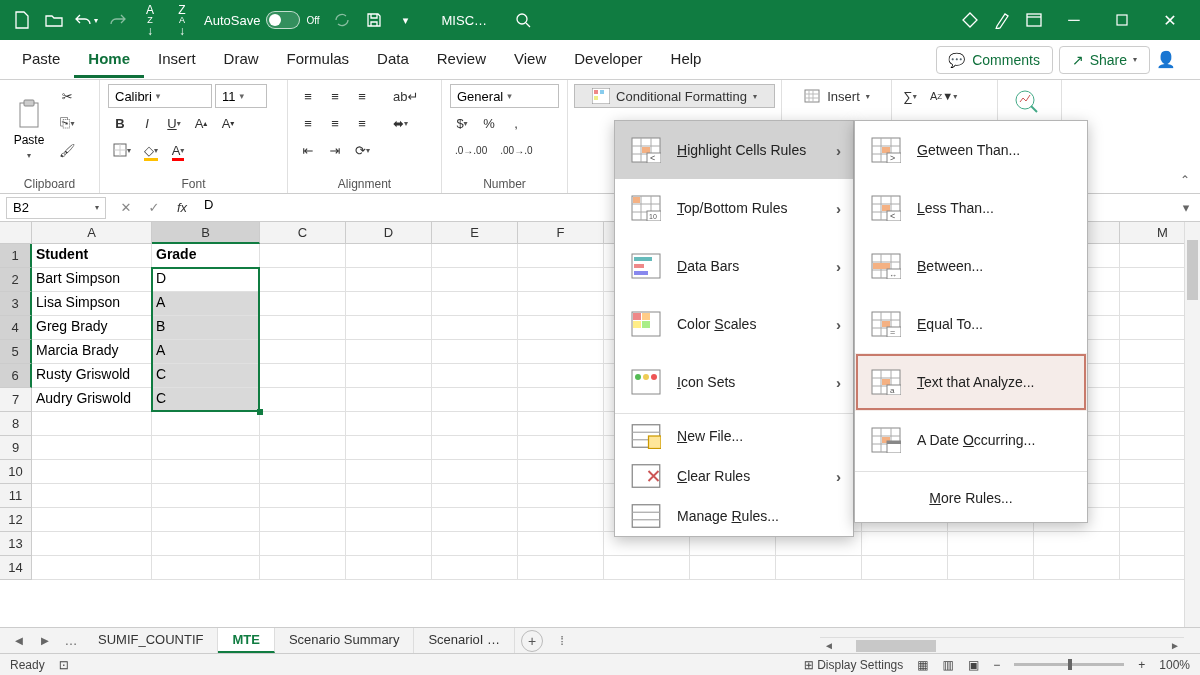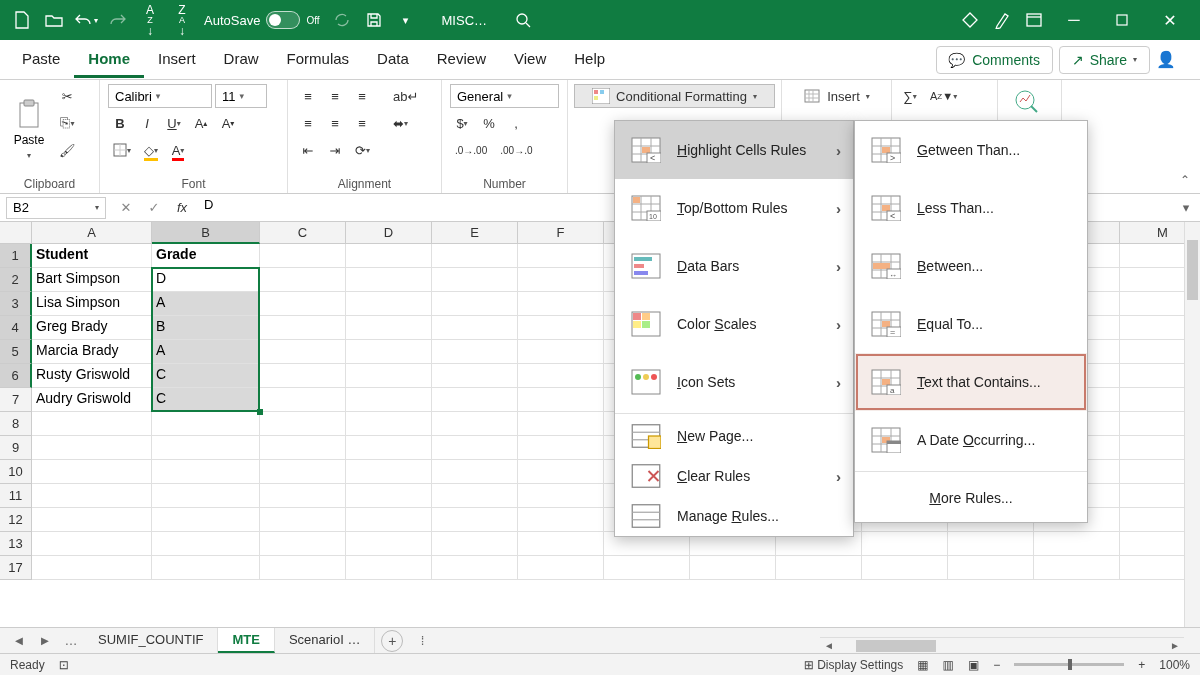--- a/index.html
+++ b/index.html
@@ -176,20 +176,21 @@
 <div class="ribbon-tabs">
   <div id="tabs-container" style="display:flex">
       <div class="tab">Paste</div>
       <div class="tab active">Home</div>
       <div class="tab">Insert</div>
       <div class="tab">Draw</div>
       <div class="tab">Formulas</div>
       <div class="tab">Data</div>
       <div class="tab">Review</div>
       <div class="tab">View</div>
+      <div class="tab">Developer</div>
       <div class="tab">Help</div>
     </div>
   <div class="right">
     <div class="pill">
         <span style="color:#0F703B">💬</span>
         <span>Comments</span>
       </div>
     <div class="pill">
         <span>↗</span>
         <span>Share</span>
@@ -397,21 +398,21 @@
       <div class="row-header sel">4</div>
       <div class="row-header sel">5</div>
       <div class="row-header sel">6</div>
       <div class="row-header">7</div>
       <div class="row-header">8</div>
       <div class="row-header">9</div>
       <div class="row-header">10</div>
       <div class="row-header">11</div>
       <div class="row-header">12</div>
       <div class="row-header">13</div>
-      <div class="row-header">17</div>
+      <div class="row-header">14</div>
     </div>
   <div class="cells" id="cells">
       <div class="selection-fill" style="left: 120px; top: 48px; width: 108px; height: 120px;"></div>
       <div class="cell bold" style="left: 0px; top: 0px; width: 120px;">Student</div>
       <div class="cell bold" style="left: 120px; top: 0px; width: 108px;">Grade</div>
       <div class="cell" style="left: 228px; top: 0px; width: 86px;"></div>
       <div class="cell" style="left: 314px; top: 0px; width: 86px;"></div>
       <div class="cell" style="left: 400px; top: 0px; width: 86px;"></div>
       <div class="cell" style="left: 486px; top: 0px; width: 86px;"></div>
       <div class="cell" style="left: 572px; top: 0px; width: 86px;"></div>
@@ -671,21 +672,21 @@
   <div class="menu-sep"></div>
   <div class="menu-item small">
     <span class="m-icon">
         <svg viewBox="0 0 24 20">
           <rect x="1" y="1" width="22" height="18" fill="#fff" stroke="#888"></rect>
           <line x1="1" y1="7" x2="23" y2="7" stroke="#bbb"></line>
           <line x1="1" y1="13" x2="23" y2="13" stroke="#bbb"></line>
           <rect x="14" y="10" width="10" height="10" fill="#FFE699" stroke="#C90"></rect>
         </svg>
       </span>
-    <span><u class="ul">N</u><span>ew Page...</span></span>
+    <span><u class="ul">N</u><span>ew File...</span></span>
   </div>
   <div class="menu-item small">
     <span class="m-icon">
         <svg viewBox="0 0 24 20">
           <rect x="1" y="1" width="22" height="18" fill="#fff" stroke="#888"></rect>
           <path d="M14 6l8 8m0-8l-8 8" stroke="#C55" stroke-width="1.5"></path>
         </svg>
       </span>
     <span><u class="ul">C</u><span>lear Rules</span></span>
     <span class="arrow">›</span>
@@ -769,21 +770,21 @@
           <rect class="bg" x="1" y="1" width="28" height="24"></rect>
           <line x1="1" y1="9" x2="29" y2="9"></line>
           <line x1="1" y1="17" x2="29" y2="17"></line>
           <line x1="10" y1="1" x2="10" y2="25"></line>
           <line x1="20" y1="1" x2="20" y2="25"></line>
           <rect x="11" y="10" width="8" height="6" fill="#F4B183"></rect>
           <rect x="16" y="16" width="14" height="10" fill="#fff" stroke="#888"></rect>
           <text x="19" y="24" font-size="8" fill="#555">a</text>
         </svg>
       </span>
-    <span><u class="ul">T</u><span>ext that Contains...</span></span>
+    <span><u class="ul">T</u><span>ext that Analyze...</span></span>
   </div>
   <div class="menu-item">
     <span class="m-icon">
         <svg viewBox="0 0 30 26">
           <rect class="bg" x="1" y="1" width="28" height="24"></rect>
           <line x1="1" y1="9" x2="29" y2="9"></line>
           <line x1="1" y1="17" x2="29" y2="17"></line>
           <line x1="10" y1="1" x2="10" y2="25"></line>
           <line x1="20" y1="1" x2="20" y2="25"></line>
           <rect x="11" y="10" width="8" height="6" fill="#F4B183"></rect>
@@ -799,20 +800,21 @@
   </div>
 </div>
 
 <div class="sheet-tabs">
   <div class="nav">◄</div>
   <div class="nav">►</div>
   <div class="nav">…</div>
   <div id="sheet-tabs-container" style="display:flex">
       <div class="sheet-tab">SUMIF_COUNTIF</div>
       <div class="sheet-tab active">MTE</div>
+      <div class="sheet-tab">Scenario Summary</div>
       <div class="sheet-tab">ScenarioI …</div>
     </div>
   <div class="add-sheet">+</div>
   <div class="nav">⁞</div>
   <div class="scrollbar-h">
       <span style="font-size:10px;color:#666;margin:0 4px">◄</span>
       <div class="thumb"></div>
       <span style="flex:1"></span>
       <span style="font-size:10px;color:#666;margin:0 4px">►</span>
     </div>

